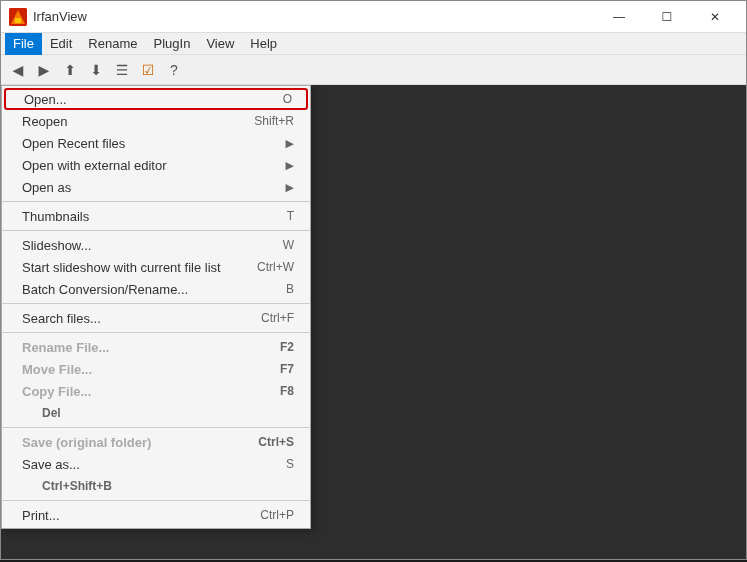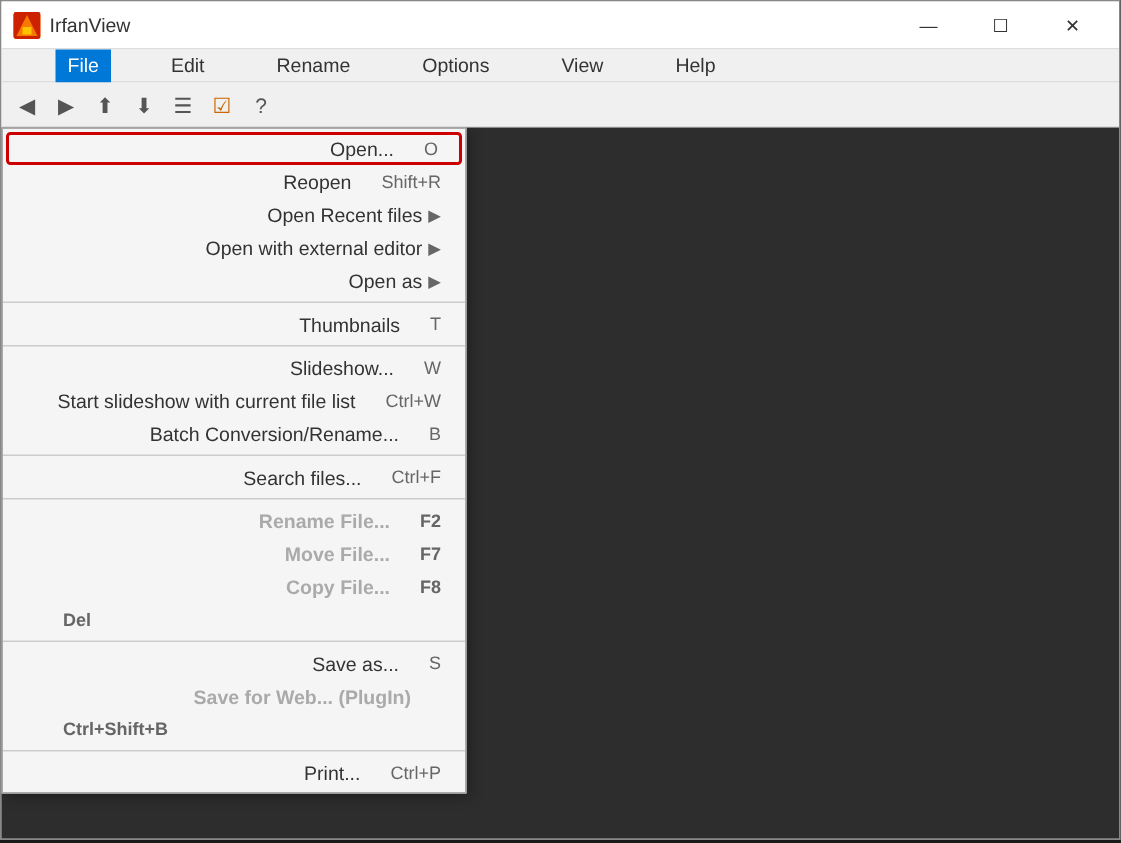--- a/index.html
+++ b/index.html
@@ -73,21 +73,20 @@
       flex-shrink: 0;
     }
     .menu-item {
       padding: 2px 8px;
       cursor: pointer;
       height: 22px;
       display: flex;
       align-items: center;
       font-size: 13px;
       color: #333;
-      margin-left: 32px;
     }
     .menu-item:hover, .menu-item.active {
       background: #0078d7;
       color: white;
     }
     .toolbar {
       background: #f0f0f0;
       height: 30px;
       display: flex;
       align-items: center;
@@ -133,21 +132,20 @@
     .dropdown-item {
       display: flex;
       align-items: center;
       justify-content: space-between;
       padding: 3px 16px 3px 20px;
       cursor: pointer;
       color: #333;
       font-size: 13px;
       height: 22px;
       position: relative;
-      text-align: right;
     }
     .dropdown-item.disabled {
       color: #aaa;
       cursor: default;
       font-weight: bold;
     }
     .dropdown-item.highlighted {
       background: transparent;
       border: 2px solid #cc0000;
       border-radius: 3px;
@@ -186,21 +184,21 @@
       <button class="title-bar-btn">—</button>
       <button class="title-bar-btn">☐</button>
       <button class="title-bar-btn close">✕</button>
     </div>
   </div>
 
   <div class="menu-bar">
     <div class="menu-item active">File</div>
     <div class="menu-item">Edit</div>
     <div class="menu-item">Rename</div>
-    <div class="menu-item">Options</div>
+    <div class="menu-item">PlugIn</div>
     <div class="menu-item">View</div>
     <div class="menu-item">Help</div>
   </div>
 
   <div class="toolbar">
     <button class="toolbar-btn">◀</button>
     <button class="toolbar-btn">▶</button>
     <button class="toolbar-btn">⬆</button>
     <button class="toolbar-btn">⬇</button>
     <button class="toolbar-btn">☰</button>
@@ -283,30 +281,30 @@
         <span class="item-label">Copy File...</span>
         <span class="item-shortcut">F8</span>
       </div>
 
       <div class="dropdown-item disabled">
         <span class="item-shortcut">Del</span>
       </div>
 
       <div class="menu-separator"></div>
 
+      <div class="dropdown-item disabled">
+        <span class="item-label">Save (original folder)</span>
+        <span class="item-shortcut">Ctrl+S</span>
+      </div>
 
       <div class="dropdown-item">
         <span class="item-label">Save as...</span>
         <span class="item-shortcut">S</span>
       </div>
 
-      <div class="dropdown-item disabled">
-        <span class="item-label">Save for Web... (PlugIn)</span>
-        <span class="item-shortcut"></span>
-      </div>
 
       <div class="dropdown-item disabled">
         <span class="item-shortcut">Ctrl+Shift+B</span>
       </div>
 
       <div class="menu-separator"></div>
 
       <div class="dropdown-item">
         <span class="item-label">Print...</span>
         <span class="item-shortcut">Ctrl+P</span>

